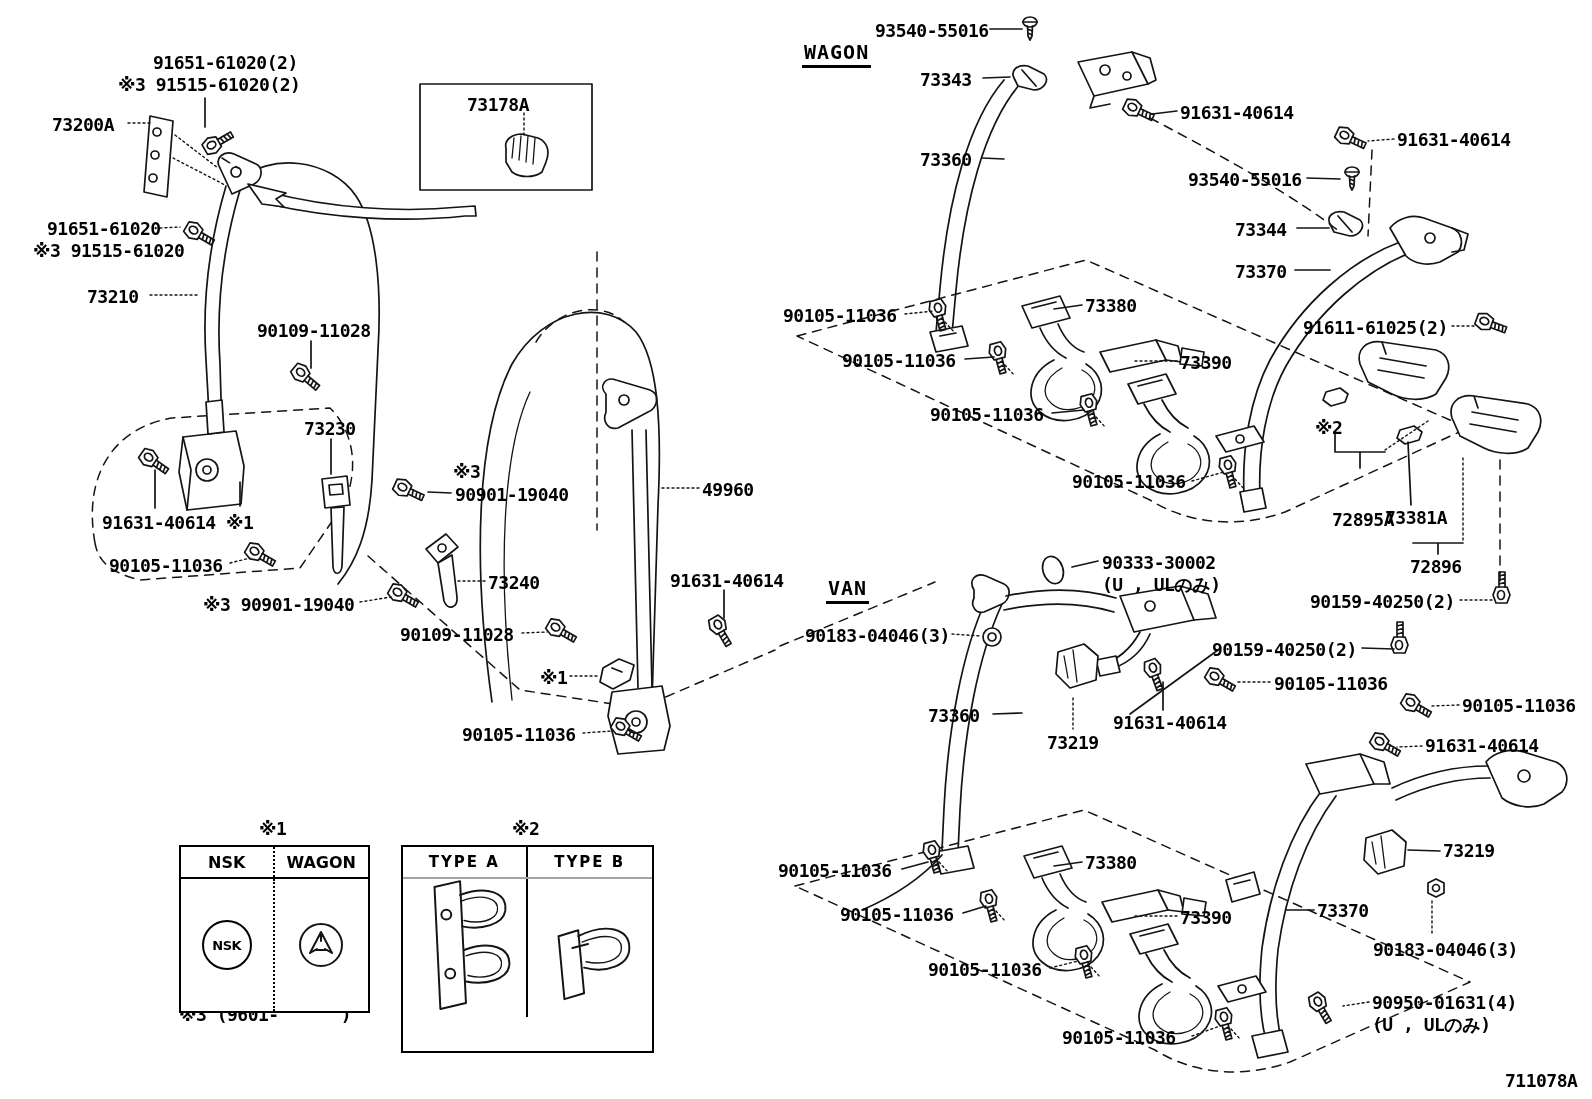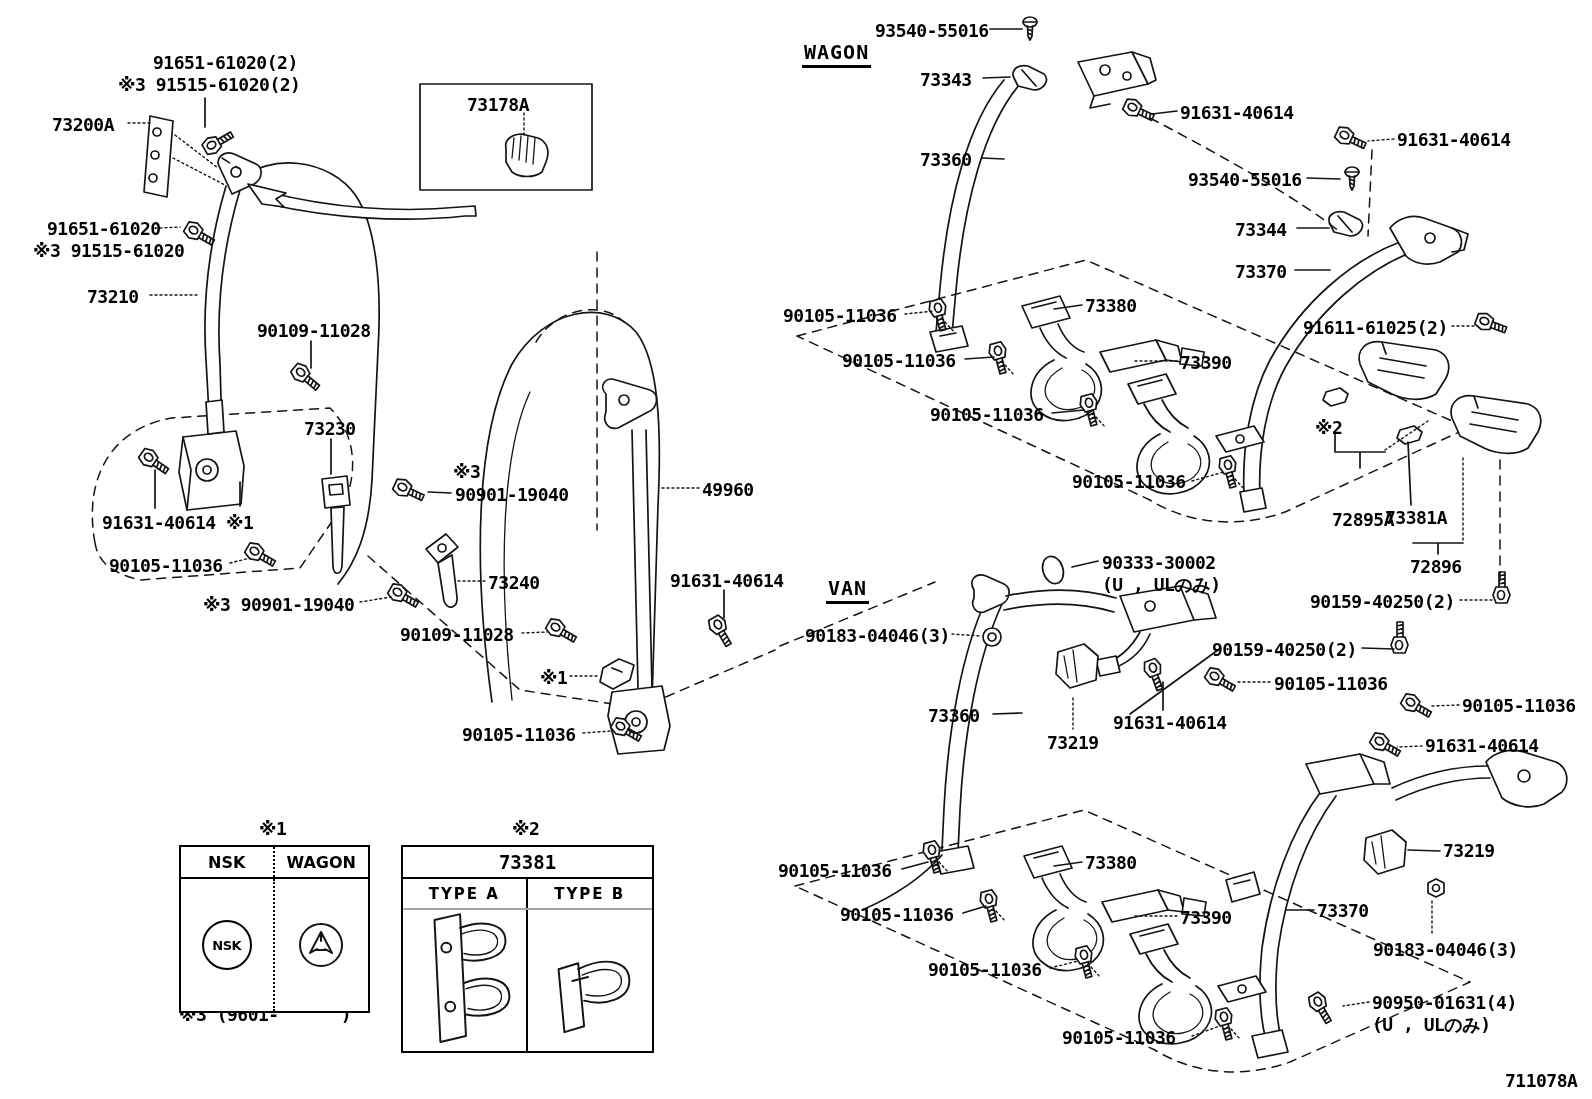--- a/index.html
+++ b/index.html
@@ -330,21 +330,20 @@
     <div class="cell">
       <svg width="50" height="50" viewBox="0 0 50 50">
         <circle cx="25" cy="25" r="21" fill="none" stroke="#141414" stroke-width="2"></circle>
         <path d="M14,33 L25,12 L36,33 M25,12 L25,21 M14,33 l7,-4 M36,33 l-7,-4 M19,30 h12" fill="none" stroke="#141414" stroke-width="2" stroke-linejoin="round" stroke-linecap="round"></path>
       </svg>
     </div>
   </div>
 </div>
 
 <div class="tbl t2">
-  <div class="pn">73381</div>
   <div class="cols">
     <div class="cell">TYPE A</div>
     <div class="cell">TYPE B</div>
   </div>
   <div class="body">
     <div class="cell">
       <svg width="118" height="138" viewBox="0 0 120 140">
         <g fill="#fff" stroke="#141414" stroke-width="2" stroke-linejoin="round" stroke-linecap="round">
           <path d="M30,8 L56,2 L62,126 L36,132 Z"></path>
           <circle cx="42" cy="36" r="5"></circle>

